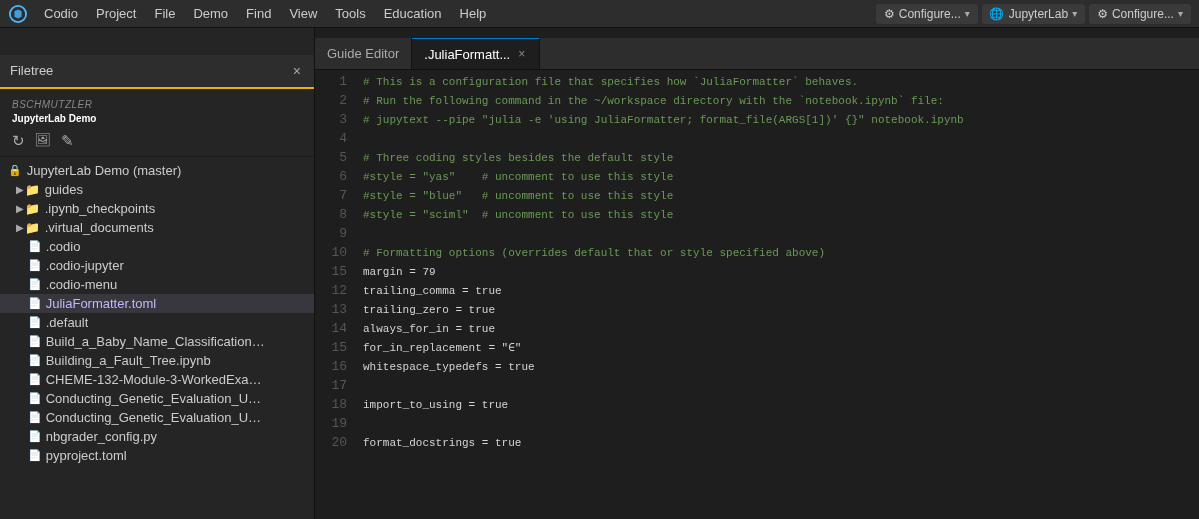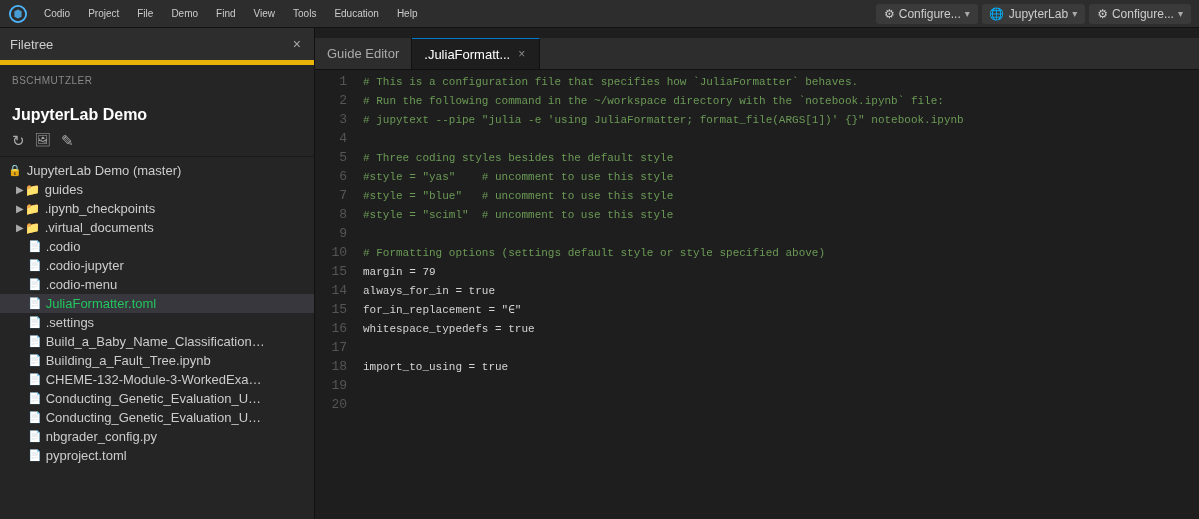--- a/index.html
+++ b/index.html
@@ -17,21 +17,21 @@
     }
     #menubar .logo {
       width: 20px; height: 20px;
       margin-right: 6px;
       display: flex; align-items: center; justify-content: center;
     }
     #menubar .logo svg { width: 18px; height: 18px; }
     .menu-item {
       padding: 3px 8px;
       color: #ccc;
-      font-size: 10px;
+      font-size: 13px;
       cursor: pointer;
       border-radius: 3px;
     }
 
     .menubar-right {
       margin-left: auto;
       display: flex;
       align-items: center;
       gap: 4px;
     }
@@ -61,25 +61,26 @@
       background: #252526;
       border-right: 1px solid #111;
       display: flex;
       flex-direction: column;
       overflow: hidden;
     }
 
     
     #filetree-header {
       display: flex;
-      align-items: flex-end;
+      align-items: flex-start;
       justify-content: space-between;
       padding: 8px 10px;
       background: #2d2d2d;
-      border-bottom: 5px solid #eab308;
+      border-bottom: 2px solid #eab308;
+      margin-top: 27px;
     }
     #filetree-header .title {
       font-size: 13px;
       color: #ccc;
       font-weight: 500;
     }
     #filetree-header .close-btn {
       cursor: pointer;
       color: #aaa;
       font-size: 14px;
@@ -90,24 +91,25 @@
     
     #project-info {
       padding: 10px 12px 6px;
       border-bottom: 1px solid #1a1a1a;
     }
     #project-info .username {
       font-size: 10px;
       color: #888;
       text-transform: uppercase;
       letter-spacing: 0.5px;
-      margin-bottom: 20px;
+      margin-bottom: 3px;
+      font-style: italic;
     }
     #project-info .project-name {
-      font-size: 16px;
+      font-size: 10px;
       color: #fff;
       font-weight: 600;
       margin-bottom: 8px;
     }
     #project-info .toolbar-icons {
       display: flex;
       gap: 10px;
     }
     .icon-btn {
       cursor: pointer;
@@ -320,26 +322,26 @@
         <span class="item-name">.codio-jupyter</span>
       </div>
       <div class="tree-item">
         <span class="indent" style="width:28px;"></span>
         <span class="item-icon" style="font-size:11px;">📄</span>
         <span class="item-name">.codio-menu</span>
       </div>
       <div class="tree-item" style="background:#37373d;">
         <span class="indent" style="width:28px;"></span>
         <span class="item-icon" style="font-size:11px;">📄</span>
-        <span class="item-name" style="color:#22c55e;">JuliaFormatter.toml</span>
-      </div>
-      <div class="tree-item">
-        <span class="indent" style="width:28px;"></span>
-        <span class="item-icon" style="font-size:11px;">📄</span>
-        <span class="item-name">.settings</span>
+        <span class="item-name" style="color:#c4b5fd;">JuliaFormatter.toml</span>
+      </div>
+      <div class="tree-item">
+        <span class="indent" style="width:28px;"></span>
+        <span class="item-icon" style="font-size:11px;">📄</span>
+        <span class="item-name">.default</span>
       </div>
       <div class="tree-item">
         <span class="indent" style="width:28px;"></span>
         <span class="item-icon" style="font-size:11px;">📄</span>
         <span class="item-name" style="max-width:220px;overflow:hidden;text-overflow:ellipsis;">Build_a_Baby_Name_Classification_System.ipynb</span>
       </div>
       <div class="tree-item">
         <span class="indent" style="width:28px;"></span>
         <span class="item-icon" style="font-size:11px;">📄</span>
         <span class="item-name">Building_a_Fault_Tree.ipynb</span>
@@ -414,27 +416,35 @@
         <div class="code-line">
           <span class="line-number">8</span>
           <span class="line-content comment">#style = "sciml"  # uncomment to use this style</span>
         </div>
         <div class="code-line">
           <span class="line-number">9</span>
           <span class="line-content empty"> </span>
         </div>
         <div class="code-line">
           <span class="line-number">10</span>
-          <span class="line-content comment"># Formatting options (settings default style or style specified above)</span>
+          <span class="line-content comment"># Formatting options (overrides default that or style specified above)</span>
         </div>
         <div class="code-line">
           <span class="line-number">15</span>
           <span class="line-content" style="color: rgb(212, 212, 212);">margin = 79</span>
         </div>
         <div class="code-line">
+          <span class="line-number">12</span>
+          <span class="line-content" style="color: rgb(212, 212, 212);">trailing_comma = true</span>
+        </div>
+        <div class="code-line">
+          <span class="line-number">13</span>
+          <span class="line-content" style="color: rgb(212, 212, 212);">trailing_zero = true</span>
+        </div>
+        <div class="code-line">
           <span class="line-number">14</span>
           <span class="line-content" style="color: rgb(212, 212, 212);">always_for_in = true</span>
         </div>
         <div class="code-line">
           <span class="line-number">15</span>
           <span class="line-content" style="color: rgb(212, 212, 212);">for_in_replacement = "∈"</span>
         </div>
         <div class="code-line">
           <span class="line-number">16</span>
           <span class="line-content" style="color: rgb(212, 212, 212);">whitespace_typedefs = true</span>
@@ -444,17 +454,18 @@
         </div>
         <div class="code-line">
           <span class="line-number">18</span>
           <span class="line-content" style="color: rgb(212, 212, 212);">import_to_using = true</span>
         </div>
         <div class="code-line">
           <span class="line-number">19</span>
         </div>
         <div class="code-line">
           <span class="line-number">20</span>
+          <span class="line-content" style="color: rgb(212, 212, 212);">format_docstrings = true</span>
         </div>
       </div>
   </div>
 
 </div>
 
 </body></html>

